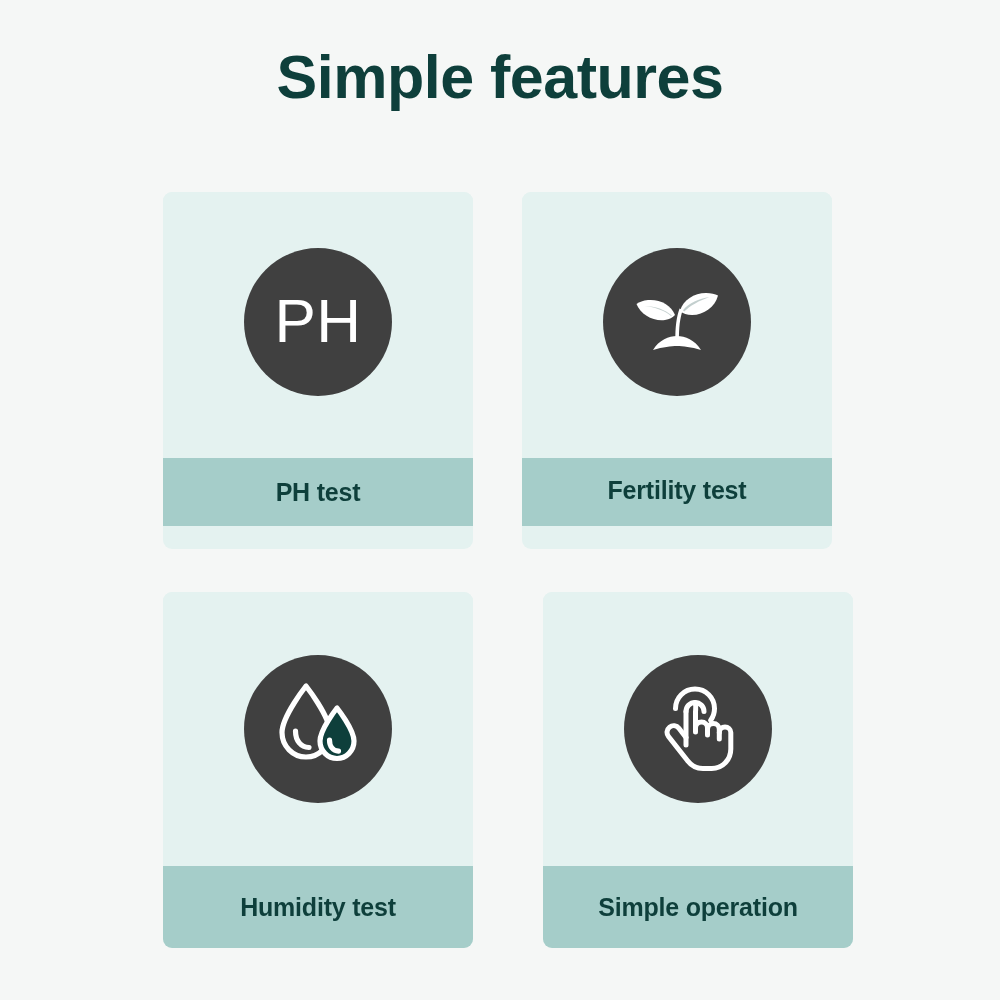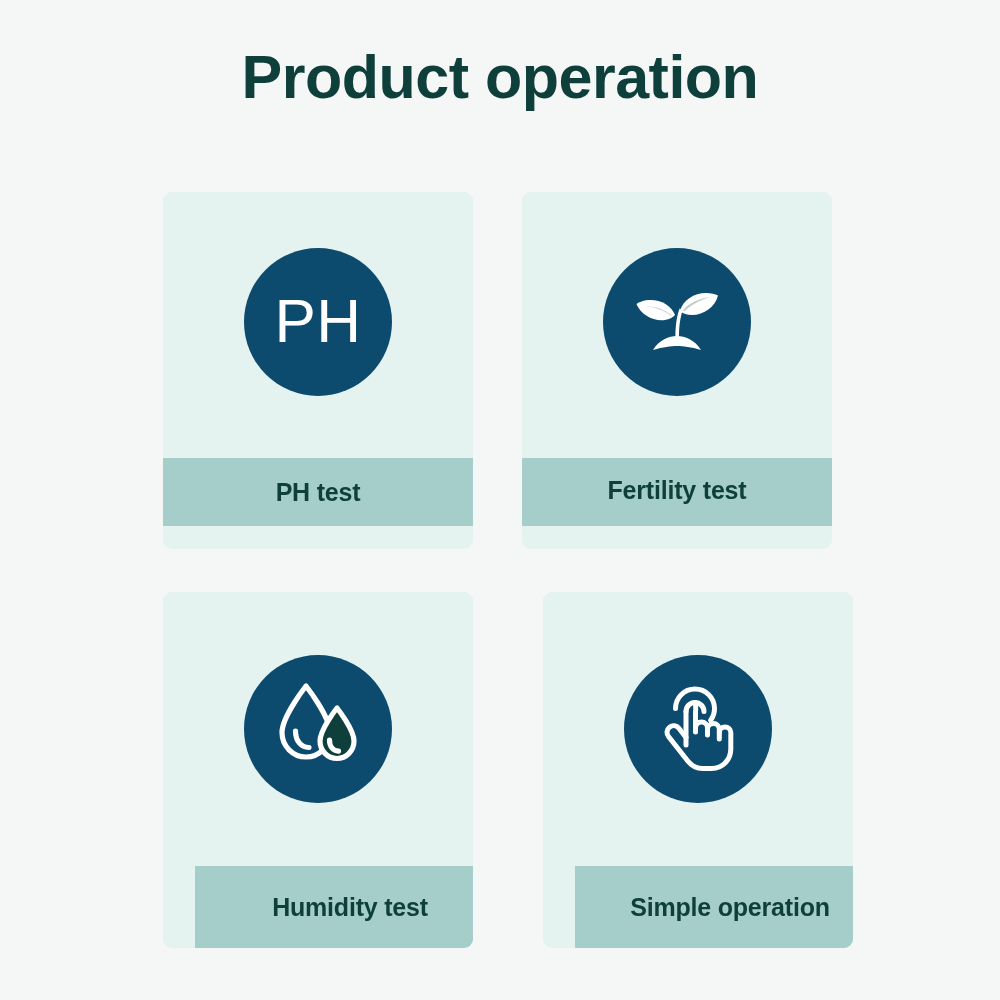--- a/index.html
+++ b/index.html
@@ -65,37 +65,37 @@
 
   .card-footer {
     position: relative;
     width: 100%;
     background: #a5cdc9;
     display: flex;
     align-items: center;
     justify-content: center;
   }
   .card-row-0 .card-footer { height: 68px; }
-  .card-row-1 .card-footer { height: 82px; margin-left: 32px; }
+  .card-row-1 .card-footer { height: 82px; }
 
   .card-label {
     font-size: 25px;
     font-weight: bold;
     color: #0e3f3b;
     letter-spacing: -0.2px;
     line-height: 1;
     text-align: center;
   }
   .label-shift-up { position: relative; top: -2px; }
 
   .icon-disc {
     width: 148px;
     height: 148px;
     border-radius: 50%;
-    background: #0c4a6e;
+    background: #404040;
     display: flex;
     align-items: center;
     justify-content: center;
     position: relative;
   }
   .icon-row-0 { position: relative; top: -3px; }
 
   .ph-text {
     color: #ffffff;
     font-size: 62px;
@@ -106,21 +106,21 @@
     top: -1px;
   }
 
   .icon-svg {
     display: block;
   }
 </style>
 </head>
 <body>
 
-<div id="page-title">Product operation</div>
+<div id="page-title">Simple features</div>
 
 <div id="feature-grid">
 
   <div class="feature-card card-pos-0 card-row-0">
     <div class="card-media">
       <div class="icon-disc icon-row-0">
         <span class="ph-text">PH</span>
       </div>
     </div>
     <div class="card-footer">

